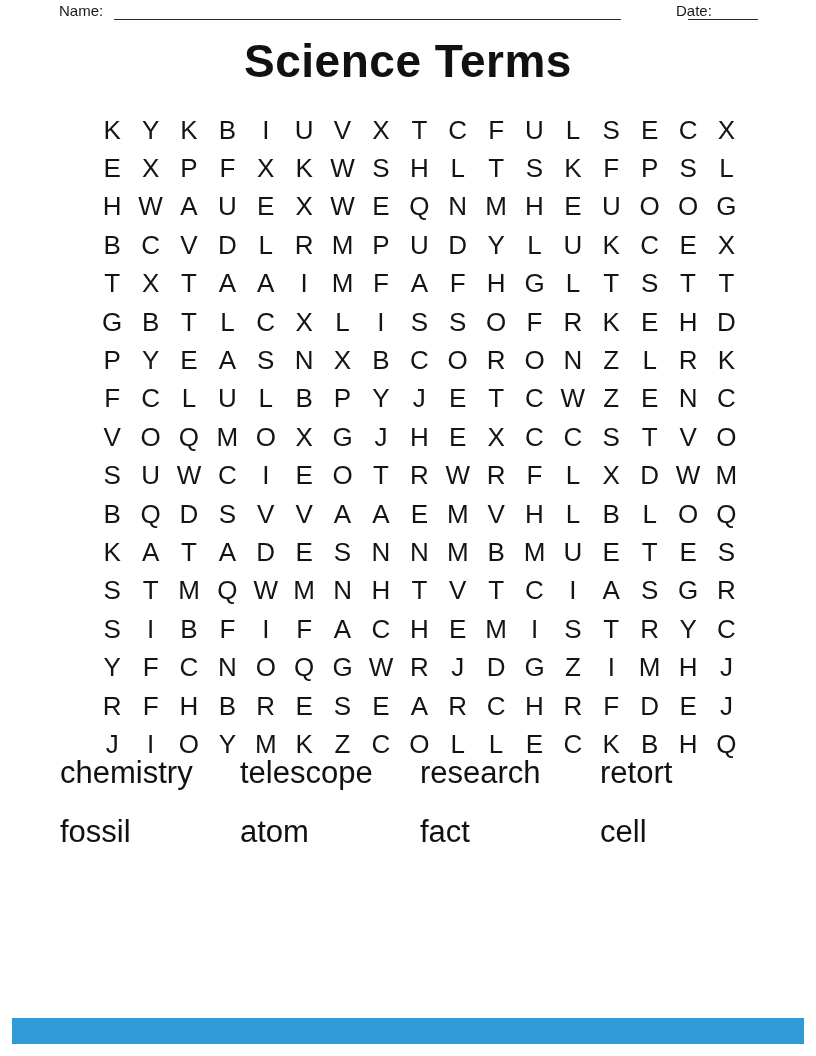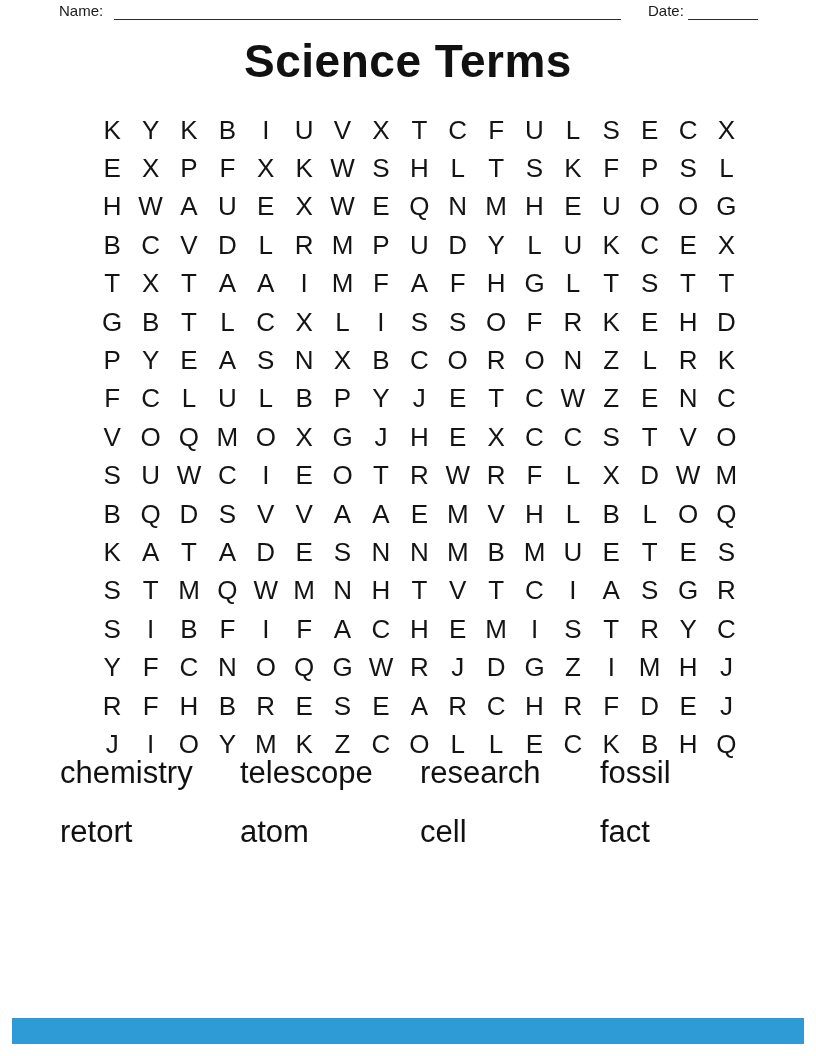--- a/index.html
+++ b/index.html
@@ -15,21 +15,21 @@
     margin: 0 auto;
   }
   
   .hdr-label {
     position: absolute;
     font-size: 15px;
     color: #1a1a1a;
     top: 2px;
   }
   .name-label { left: 47px; }
-  .date-label { left: 636px; }
+  .date-label { left: 664px; }
   .write-line {
     position: absolute;
     border-bottom: 1.5px solid #2a2a2a;
     height: 18px;
     top: 2px;
   }
   .name-line { left: 102px; width: 507px; }
   .date-line { left: 676px; width: 70px; }
   
   .title {
@@ -386,22 +386,22 @@
       <span class="cell">K</span>
       <span class="cell">B</span>
       <span class="cell">H</span>
       <span class="cell">Q</span>
     </div>
 
   <div class="words" id="word-bank">
       <span class="word">chemistry</span>
       <span class="word">telescope</span>
       <span class="word">research</span>
+      <span class="word">retort</span>
       <span class="word">fossil</span>
-      <span class="word">retort</span>
       <span class="word">atom</span>
+      <span class="word">fact</span>
       <span class="word">cell</span>
-      <span class="word">fact</span>
     </div>
 
   <div class="footer-bar" style="background: rgb(46, 155, 214);"></div>
 
 </div>
 
 </body></html>

